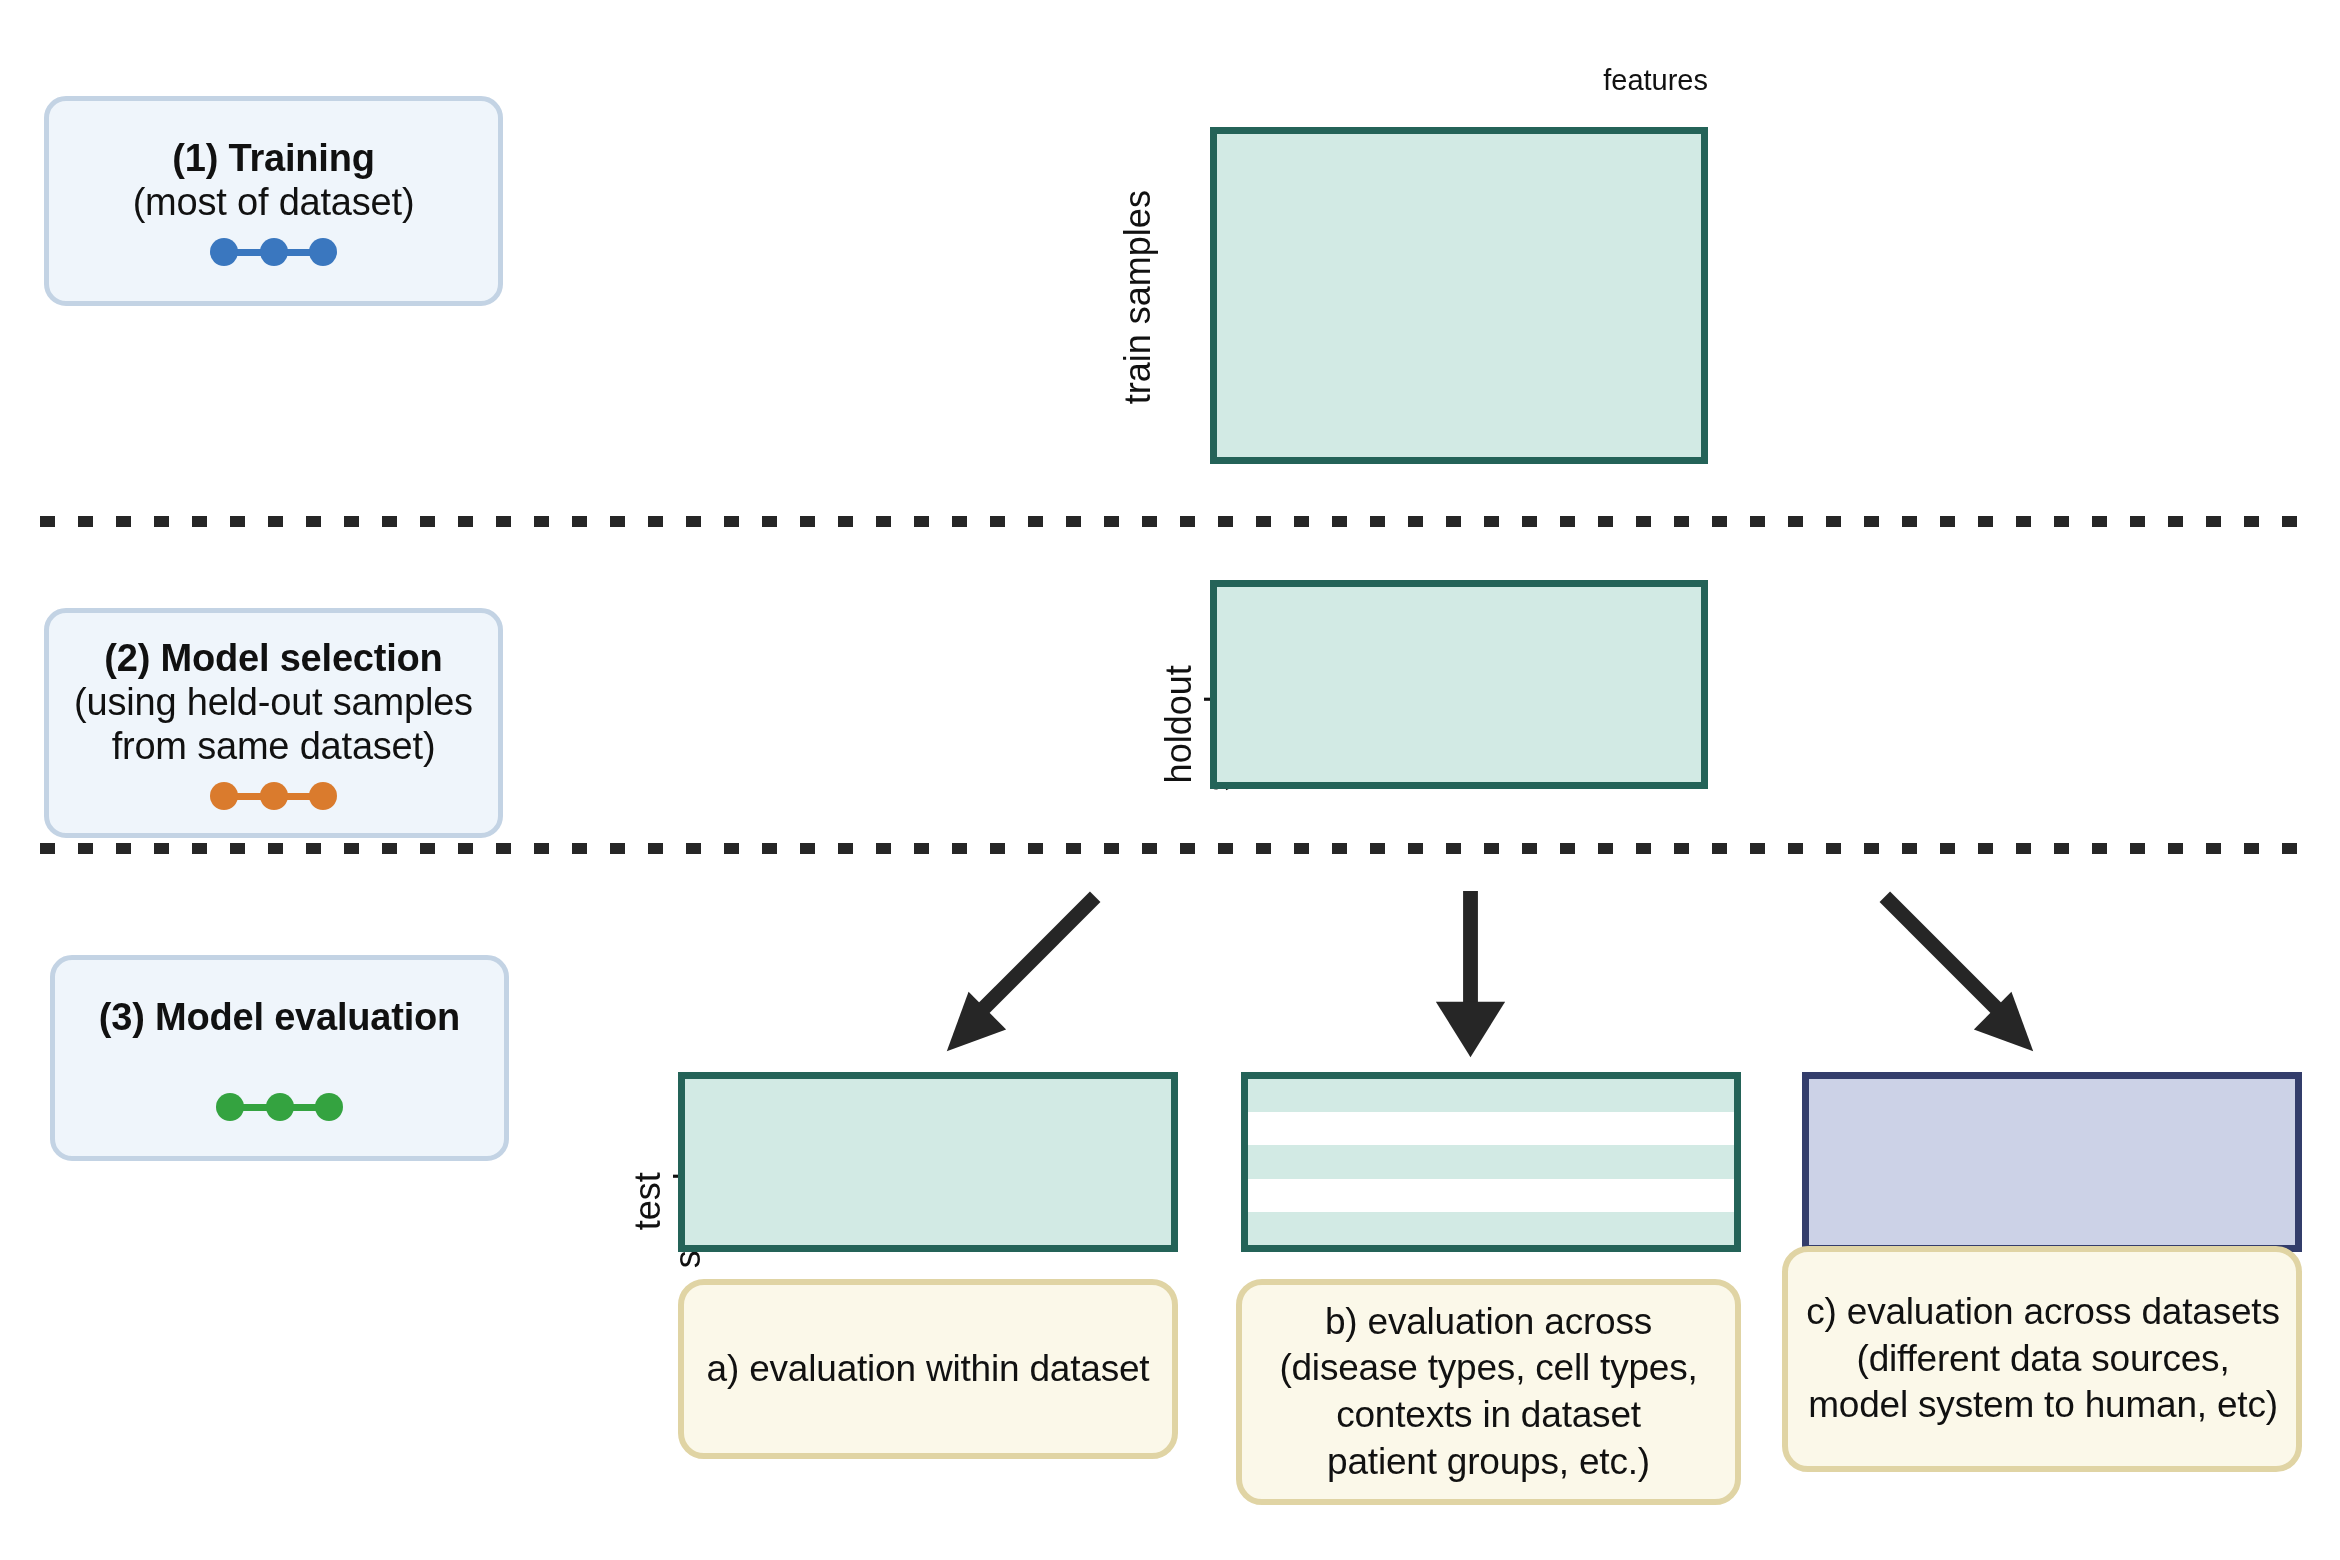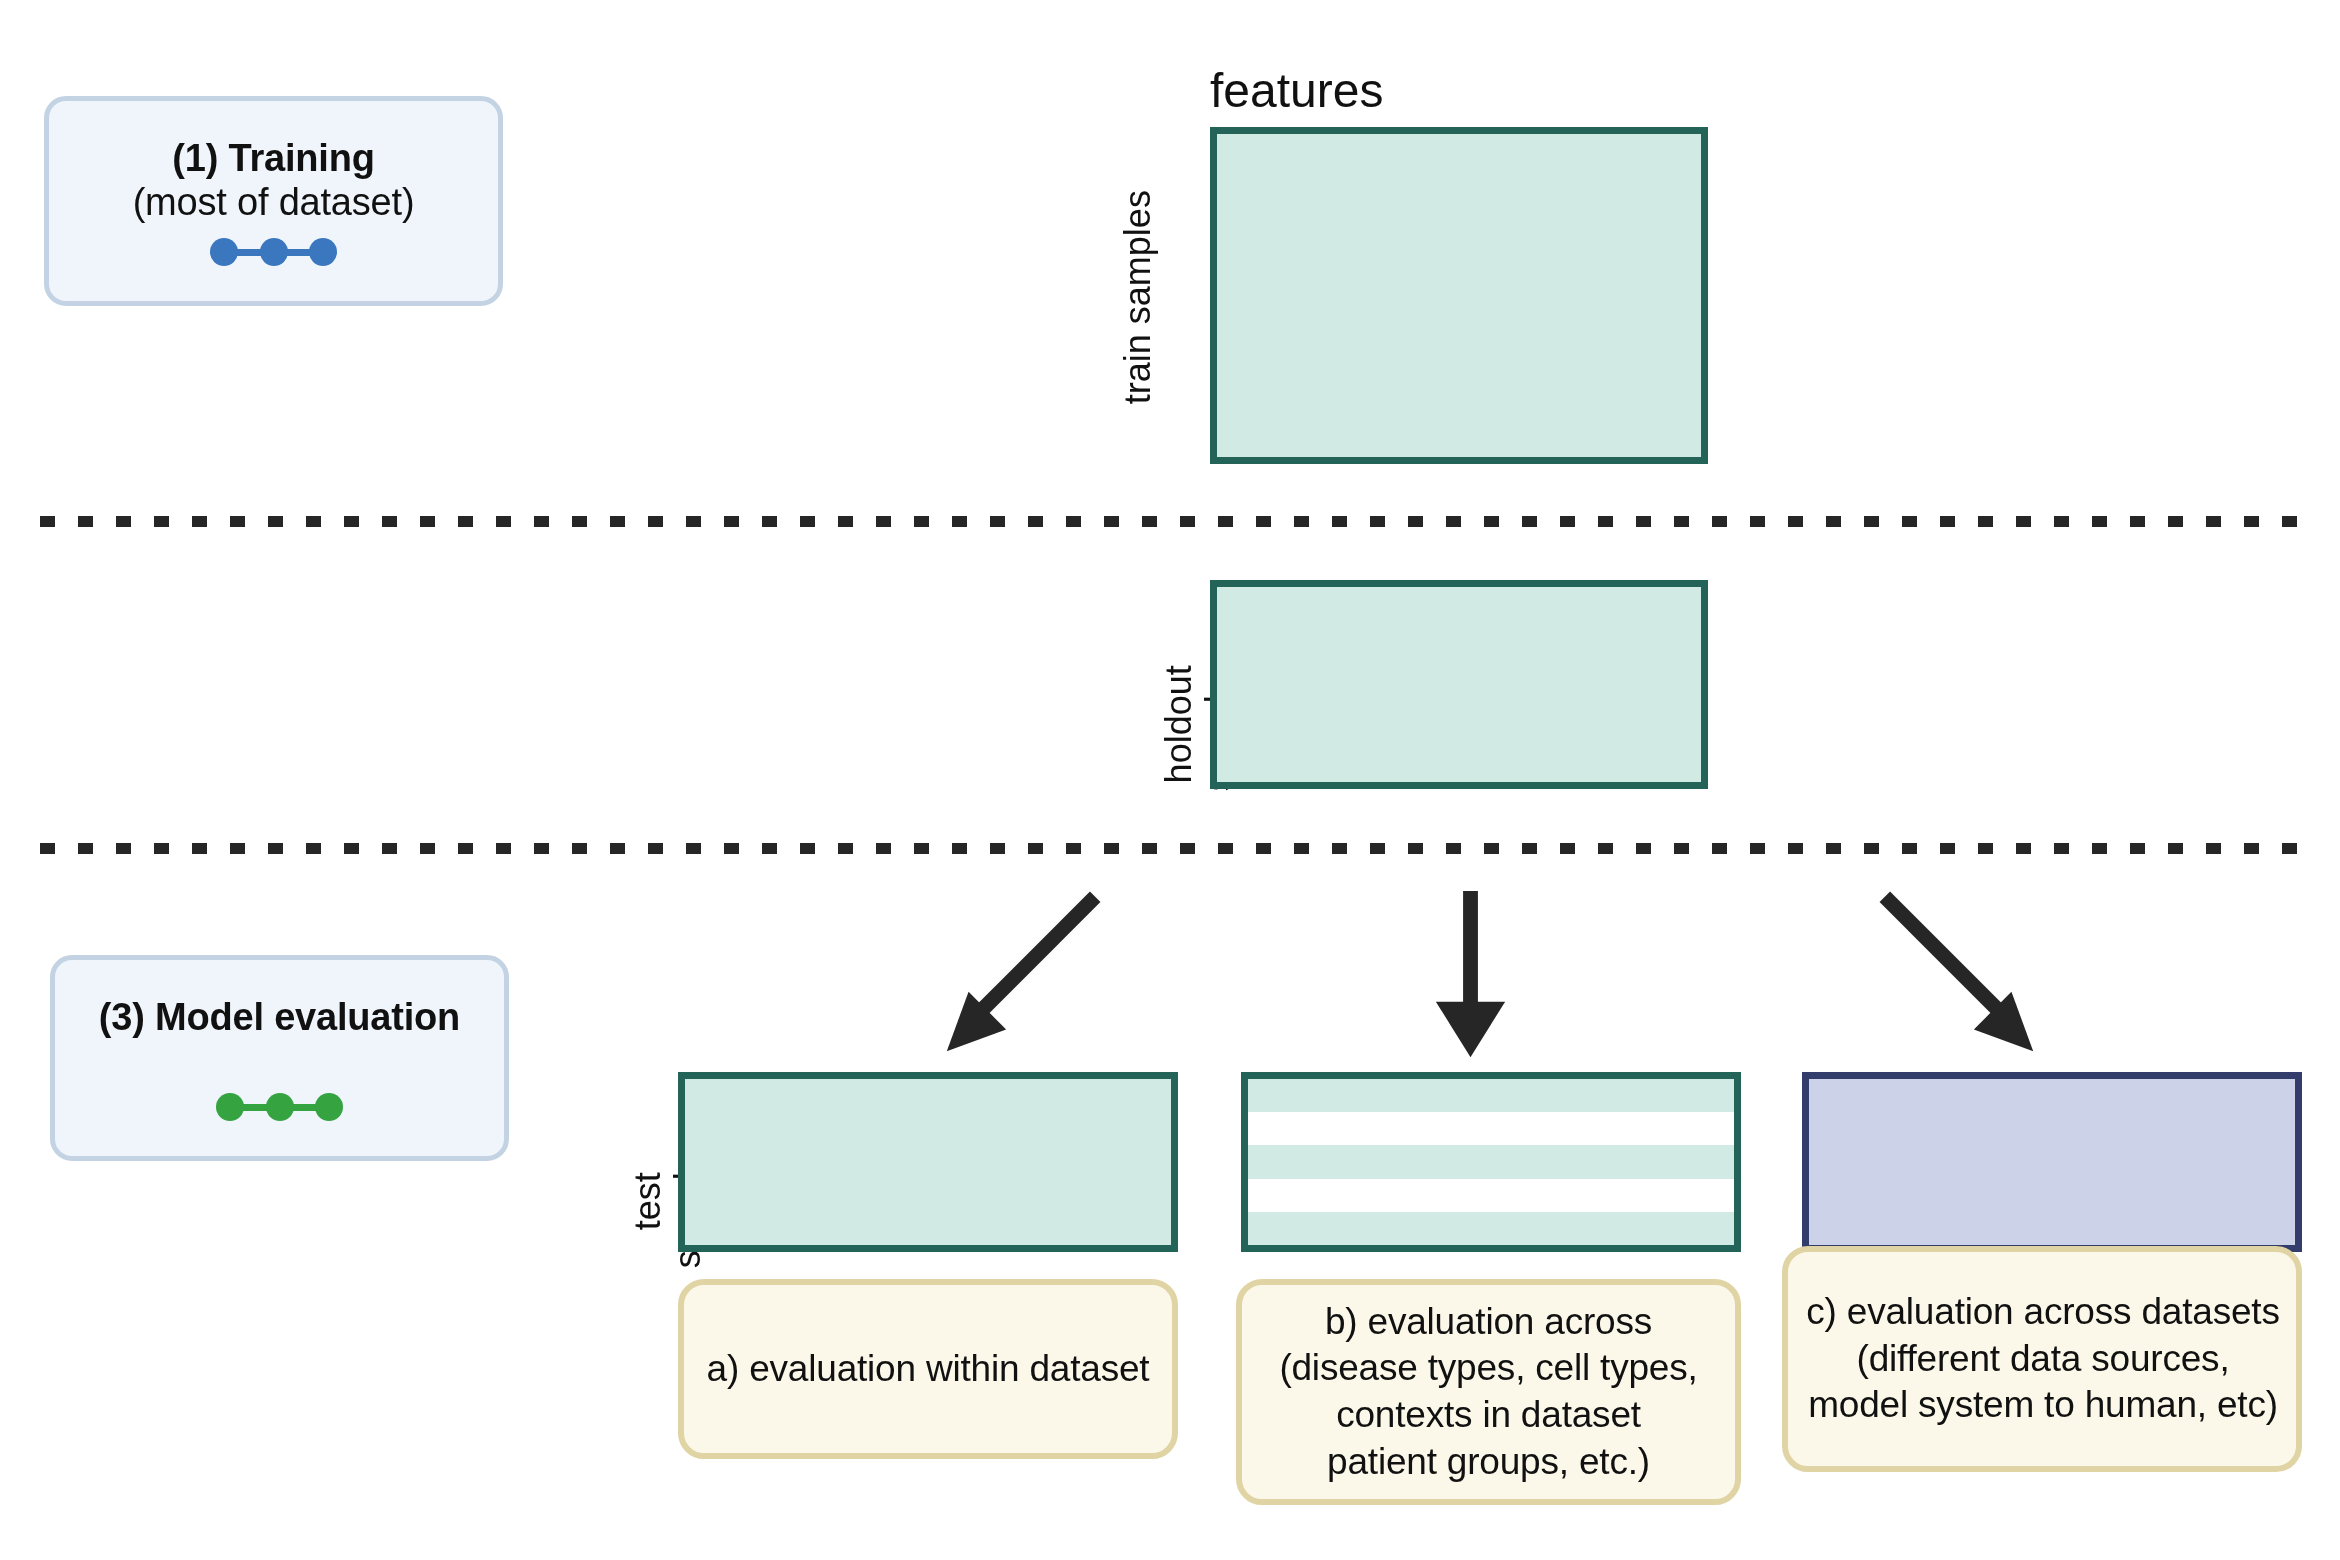--- a/index.html
+++ b/index.html
@@ -100,23 +100,23 @@
   }
   .matrix.striped .stripe {
     flex: 1 1 0;
   }
   .matrix.striped .stripe.on  { background: #d2eae4; }
   .matrix.striped .stripe.off { background: #ffffff; }
 
   
   .axis-label-top {
     position: absolute;
-    font-size: 48px;
+    font-size: 29px;
     line-height: 1.1;
-    text-align: left;
+    text-align: right;
     white-space: nowrap;
   }
   .axis-label-side {
     position: absolute;
     font-size: 36px;
     line-height: 1.12;
     text-align: center;
     white-space: nowrap;
     transform: rotate(-90deg);
     transform-origin: center center;
@@ -155,20 +155,31 @@
     <div class="stage-title">(1) Training</div>
     <div class="stage-sub">(most of dataset)</div>
     <div class="dots-icon">
       <div class="bar" style="background:#3a77bf;"></div>
       <div class="dot d1" style="background:#3a77bf;"></div>
       <div class="dot d2" style="background:#3a77bf;"></div>
       <div class="dot d3" style="background:#3a77bf;"></div>
     </div>
   </div>
 
+  <div class="stage-box" style="left:44px; top:574px; width:459px; height:230px;">
+    <div class="stage-title">(2) Model selection</div>
+    <div class="stage-sub">(using held-out samples</div>
+    <div class="stage-sub">from same dataset)</div>
+    <div class="dots-icon">
+      <div class="bar" style="background:#da7b2d;"></div>
+      <div class="dot d1" style="background:#da7b2d;"></div>
+      <div class="dot d2" style="background:#da7b2d;"></div>
+      <div class="dot d3" style="background:#da7b2d;"></div>
+    </div>
+  </div>
 
   <div class="stage-box" style="left:50px; top:921px; width:459px; height:206px;gap:40px;">
     <div class="stage-title">(3) Model evaluation</div>
     <div class="dots-icon">
       <div class="bar" style="background:#34a340;"></div>
       <div class="dot d1" style="background:#34a340;"></div>
       <div class="dot d2" style="background:#34a340;"></div>
       <div class="dot d3" style="background:#34a340;"></div>
     </div>
   </div>

